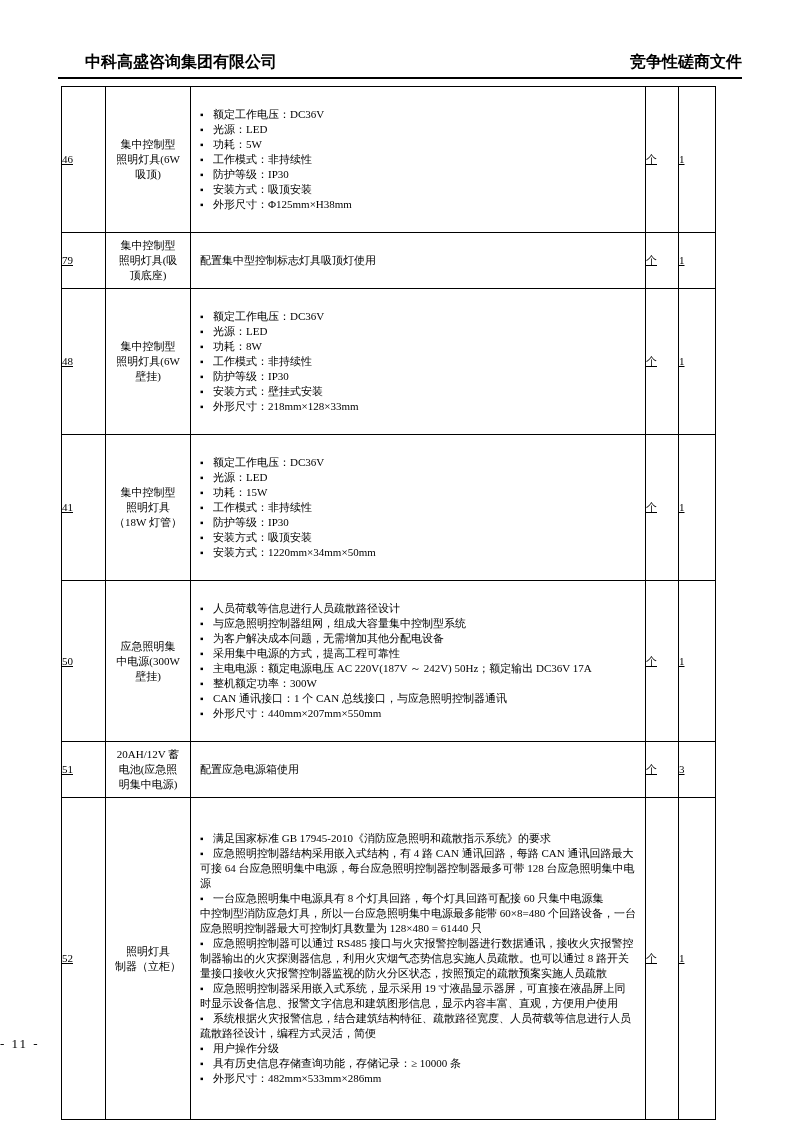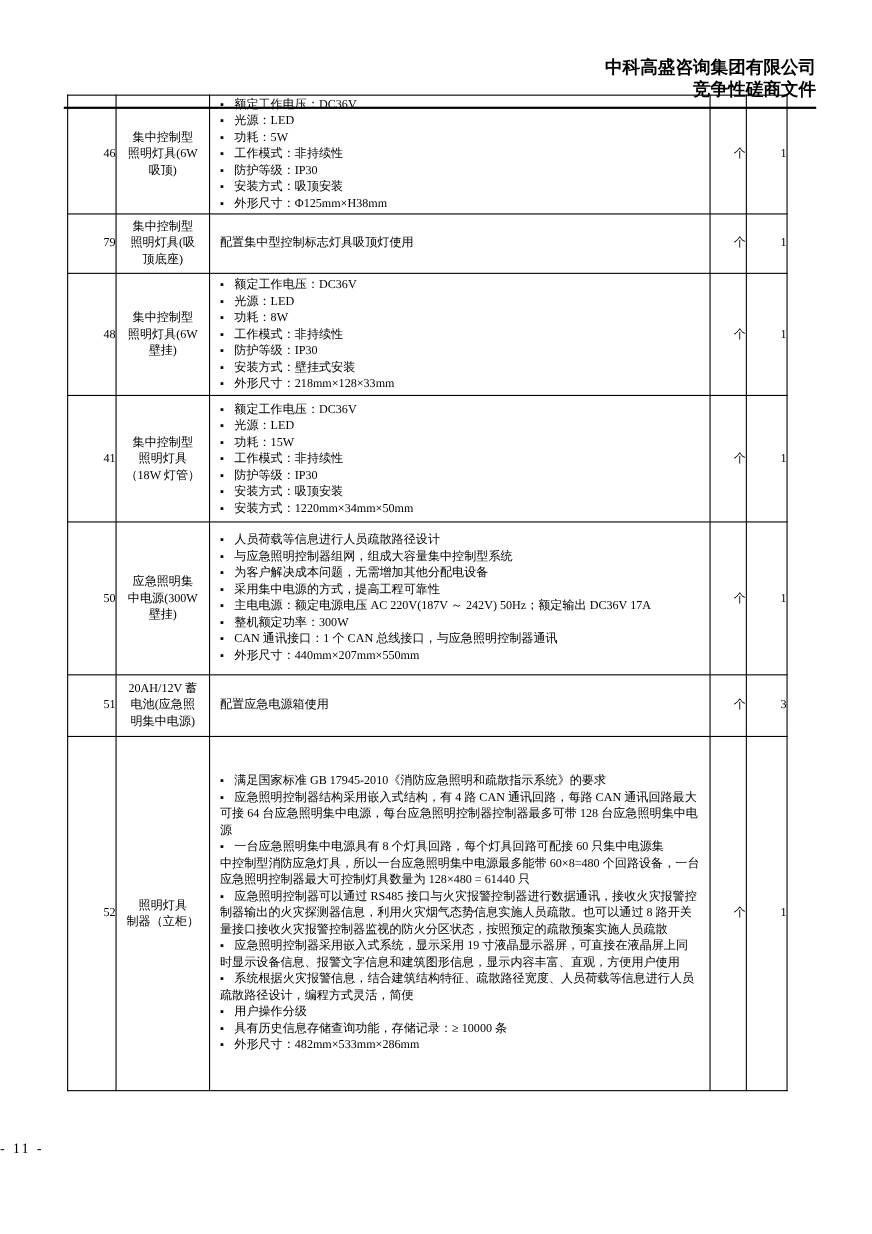--- a/index.html
+++ b/index.html
@@ -7,41 +7,41 @@
     width:793px; height:1122px; background:#ffffff; color:#000;
     font-family:"Liberation Serif","DejaVu Serif",serif;
     position:relative; overflow:hidden;
   }
   .page { position:absolute; inset:0; }
 
   .page-header {
     position:absolute; left:58px; top:52px; width:684px;
     border-bottom:2px solid #000; padding-bottom:5px;
     display:flex; justify-content:space-between; align-items:flex-end;
-    font-weight:bold; font-size:16px; line-height:20px;flex-direction:column;
+    font-weight:bold; font-size:16px; line-height:20px;
   }
   .company { margin-left:27px; }
 
   .spec-table {
     position:absolute; left:61px; top:86px; width:654px;
     border-collapse:collapse; table-layout:fixed;
     font-size:11px; line-height:15px;
   }
   .spec-table td {
     border:1px solid #000; padding:0; overflow:hidden;
   }
   td.cell-no, td.cell-unit, td.cell-qty {
-    text-align:right; vertical-align:middle;
+    text-align:left; vertical-align:middle;text-decoration:underline;
   }
   td.cell-name {
     text-align:center; vertical-align:middle;
     white-space:pre-line; padding:2px 3px;margin-top:32px;
   }
   td.cell-spec {
-    text-align:left; vertical-align:middle; padding:1px 9px;
+    text-align:left; vertical-align:middle; padding:20px 9px;
   }
   .spec-line { white-space:pre-line; }
   .bullet-marker { display:inline-block; width:13px; font-size:10px; }
 
   .page-footer {
     position:absolute; left:0; top:1036px; width:100%;
     text-align:left; font-size:13px; letter-spacing:2px;
   }
 </style>
 </head>

